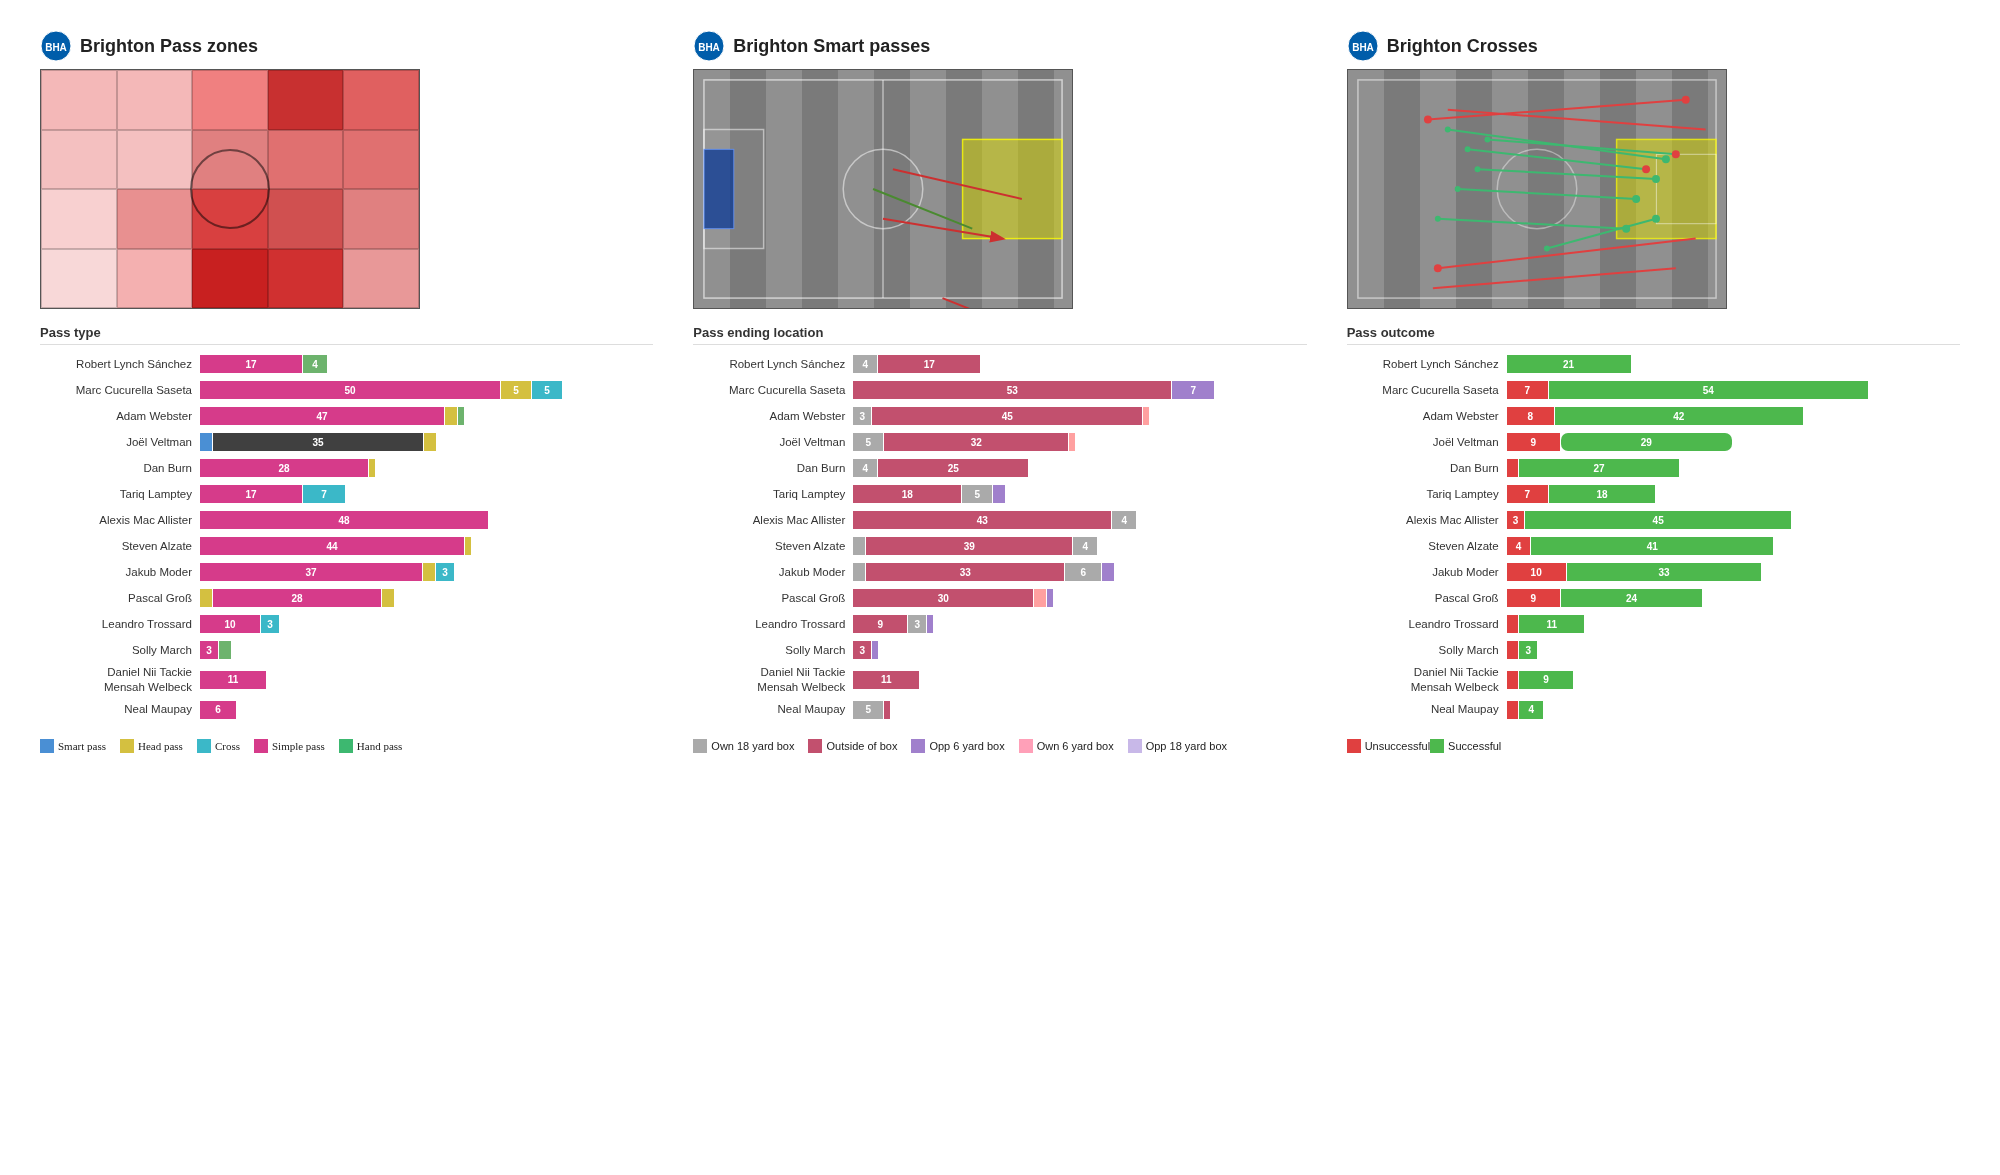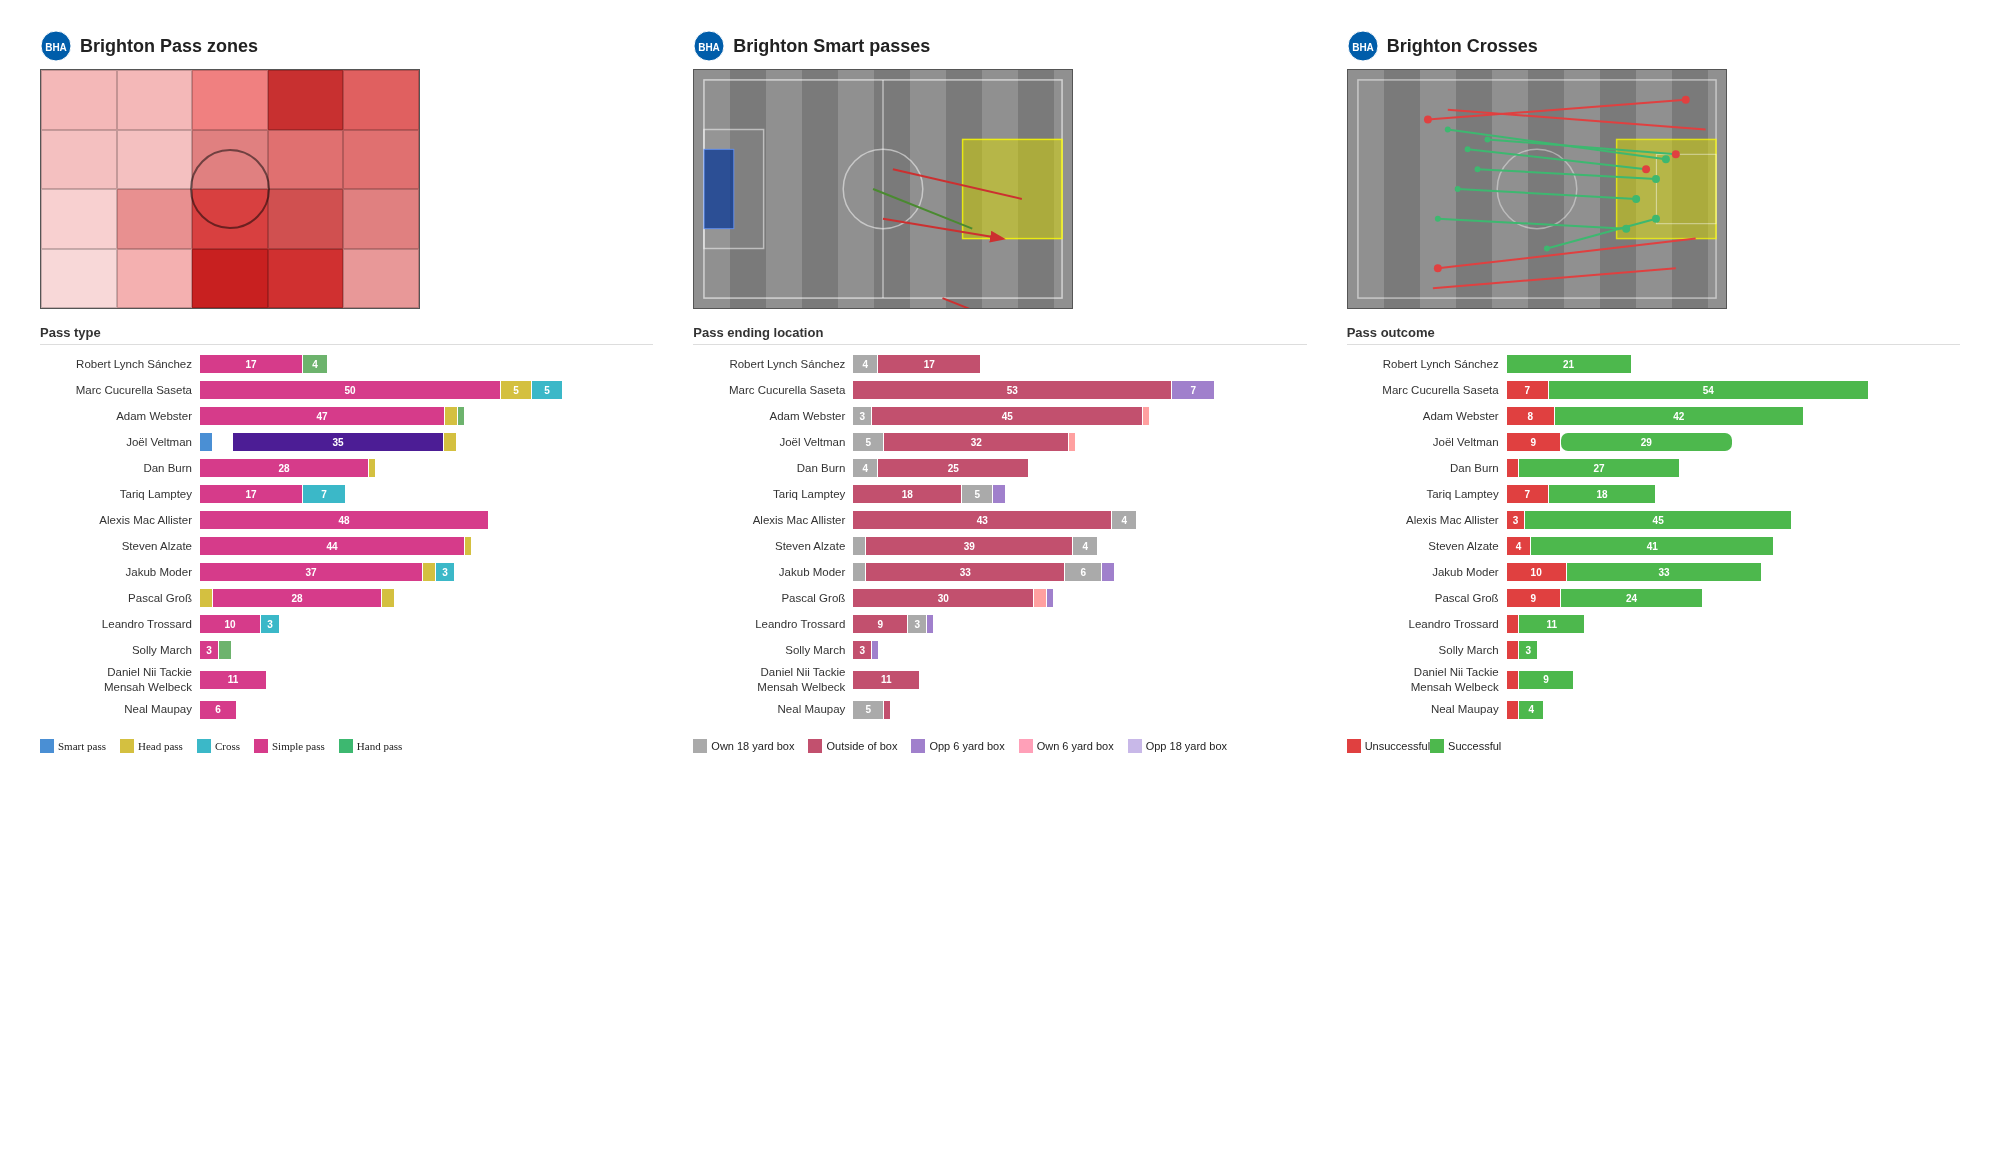--- a/index.html
+++ b/index.html
@@ -165,21 +165,21 @@
           <div class="bar-container">
             <div class="bar-segment" style="width: 244px; background-color: rgb(214, 59, 138);">47</div>
             <div class="bar-segment" style="width: 12px; background-color: rgb(212, 192, 64);"></div>
             <div class="bar-segment" style="width: 6px; background-color: rgb(109, 179, 109);"></div>
           </div>
         </div>
         <div class="chart-row">
           <div class="player-name">Joël Veltman</div>
           <div class="bar-container">
             <div class="bar-segment" style="width: 12px; background-color: rgb(74, 143, 212);"></div>
-            <div class="bar-segment" style="width: 210px; background-color: #4c1d95; margin-left: 20px;">35</div>
+            <div class="bar-segment" style="width: 210px; background-color: #404040;">35</div>
             <div class="bar-segment" style="width: 12px; background-color: rgb(212, 192, 64);"></div>
           </div>
         </div>
         <div class="chart-row">
           <div class="player-name">Dan Burn</div>
           <div class="bar-container">
             <div class="bar-segment" style="width: 168px; background-color: rgb(214, 59, 138);">28</div>
             <div class="bar-segment" style="width: 6px; background-color: rgb(212, 192, 64);"></div>
           </div>
         </div>

